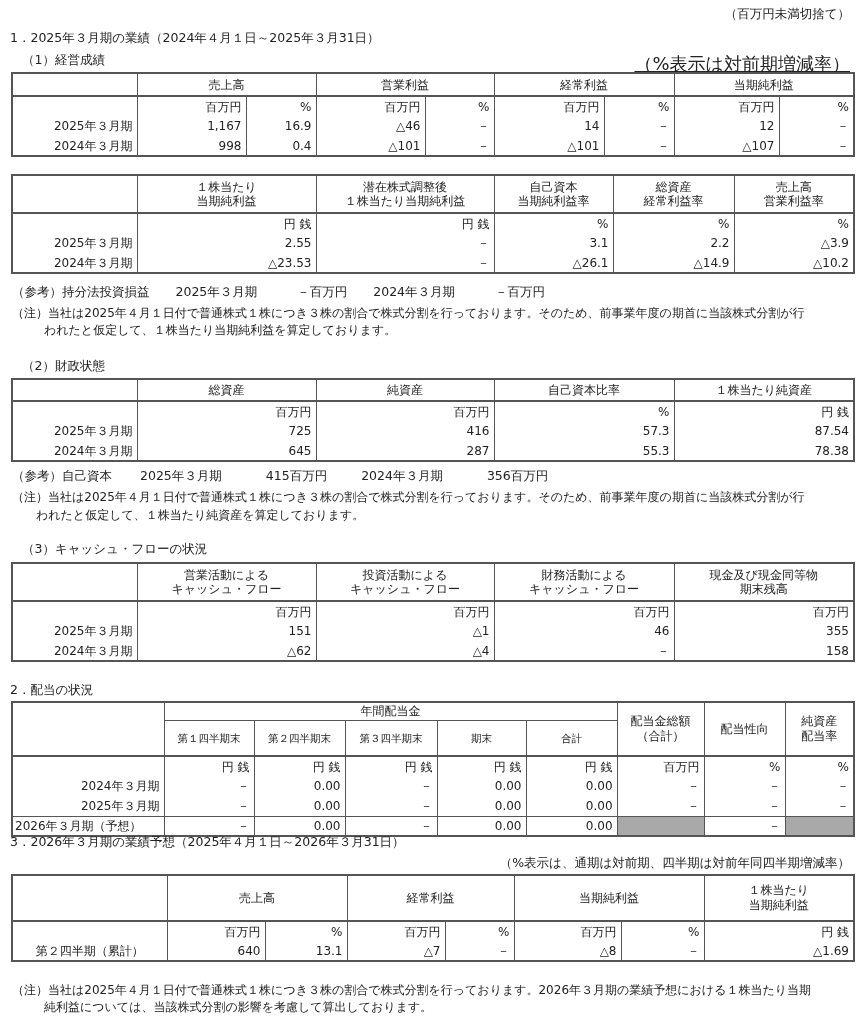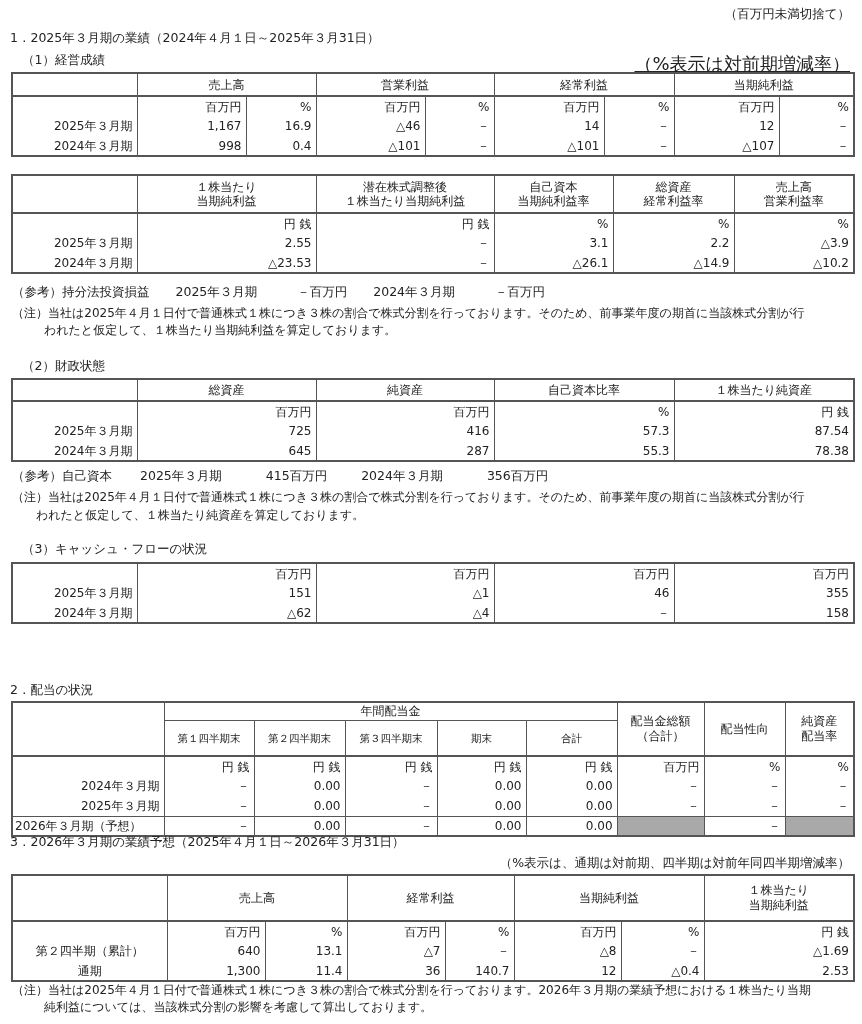--- a/index.html
+++ b/index.html
@@ -208,20 +208,39 @@
 <div class="abs" style="left:22px; top:541px; font-size:12.5px;">（3）キャッシュ・フローの状況</div>
 <table class="t" style="left:11px; top:562px; width:842px;">
   <colgroup>
     <col style="width:125px">
       <col style="width:179px">
       <col style="width:178px">
       <col style="width:180px">
       <col style="width:180px">
   </colgroup>
   <tbody>
+      <tr class="hdr" style="height:38px;">
+    <td></td>
+    <td class="c">
+          <div>営業活動による</div>
+          <div>キャッシュ・フロー</div>
+        </td>
+    <td class="c">
+          <div>投資活動による</div>
+          <div>キャッシュ・フロー</div>
+        </td>
+    <td class="c">
+          <div>財務活動による</div>
+          <div>キャッシュ・フロー</div>
+        </td>
+    <td class="c">
+          <div>現金及び現金同等物</div>
+          <div>期末残高</div>
+        </td>
+  </tr>
   <tr style="height:20px;">
     <td class="nb-b"></td>
     <td class="r nb-b">百万円</td>
     <td class="r nb-b">百万円</td>
     <td class="r nb-b">百万円</td>
     <td class="r nb-b">百万円</td>
   </tr>
   <tr style="height:20px;">
     <td class="r nb-t nb-b">2025年３月期</td>
     <td class="r nb-t nb-b">151</td>
@@ -357,26 +376,16 @@
   <tr style="height:20px;">
     <td class="c nb-t nb-b">第２四半期（累計）</td>
     <td class="r nb-t nb-b">640</td>
     <td class="r nb-t nb-b">13.1</td>
     <td class="r nb-t nb-b">△7</td>
     <td class="r nb-t nb-b">－</td>
     <td class="r nb-t nb-b">△8</td>
     <td class="r nb-t nb-b">－</td>
     <td class="r nb-t nb-b">△1.69</td>
   </tr>
-  <tr style="height:20px;">
-    <td class="c nb-t">通期</td>
-    <td class="r nb-t">1,300</td>
-    <td class="r nb-t">11.4</td>
-    <td class="r nb-t">36</td>
-    <td class="r nb-t">140.7</td>
-    <td class="r nb-t">12</td>
-    <td class="r nb-t">△0.4</td>
-    <td class="r nb-t">2.53</td>
-  </tr>
 </tbody>
   </table>
 <div class="abs note" style="left:12px; top:982px;">（注）当社は2025年４月１日付で普通株式１株につき３株の割合で株式分割を行っております。2026年３月期の業績予想における１株当たり当期</div>
 <div class="abs note" style="left:44px; top:999px;">純利益については、当該株式分割の影響を考慮して算出しております。</div>
 
 </body></html>

